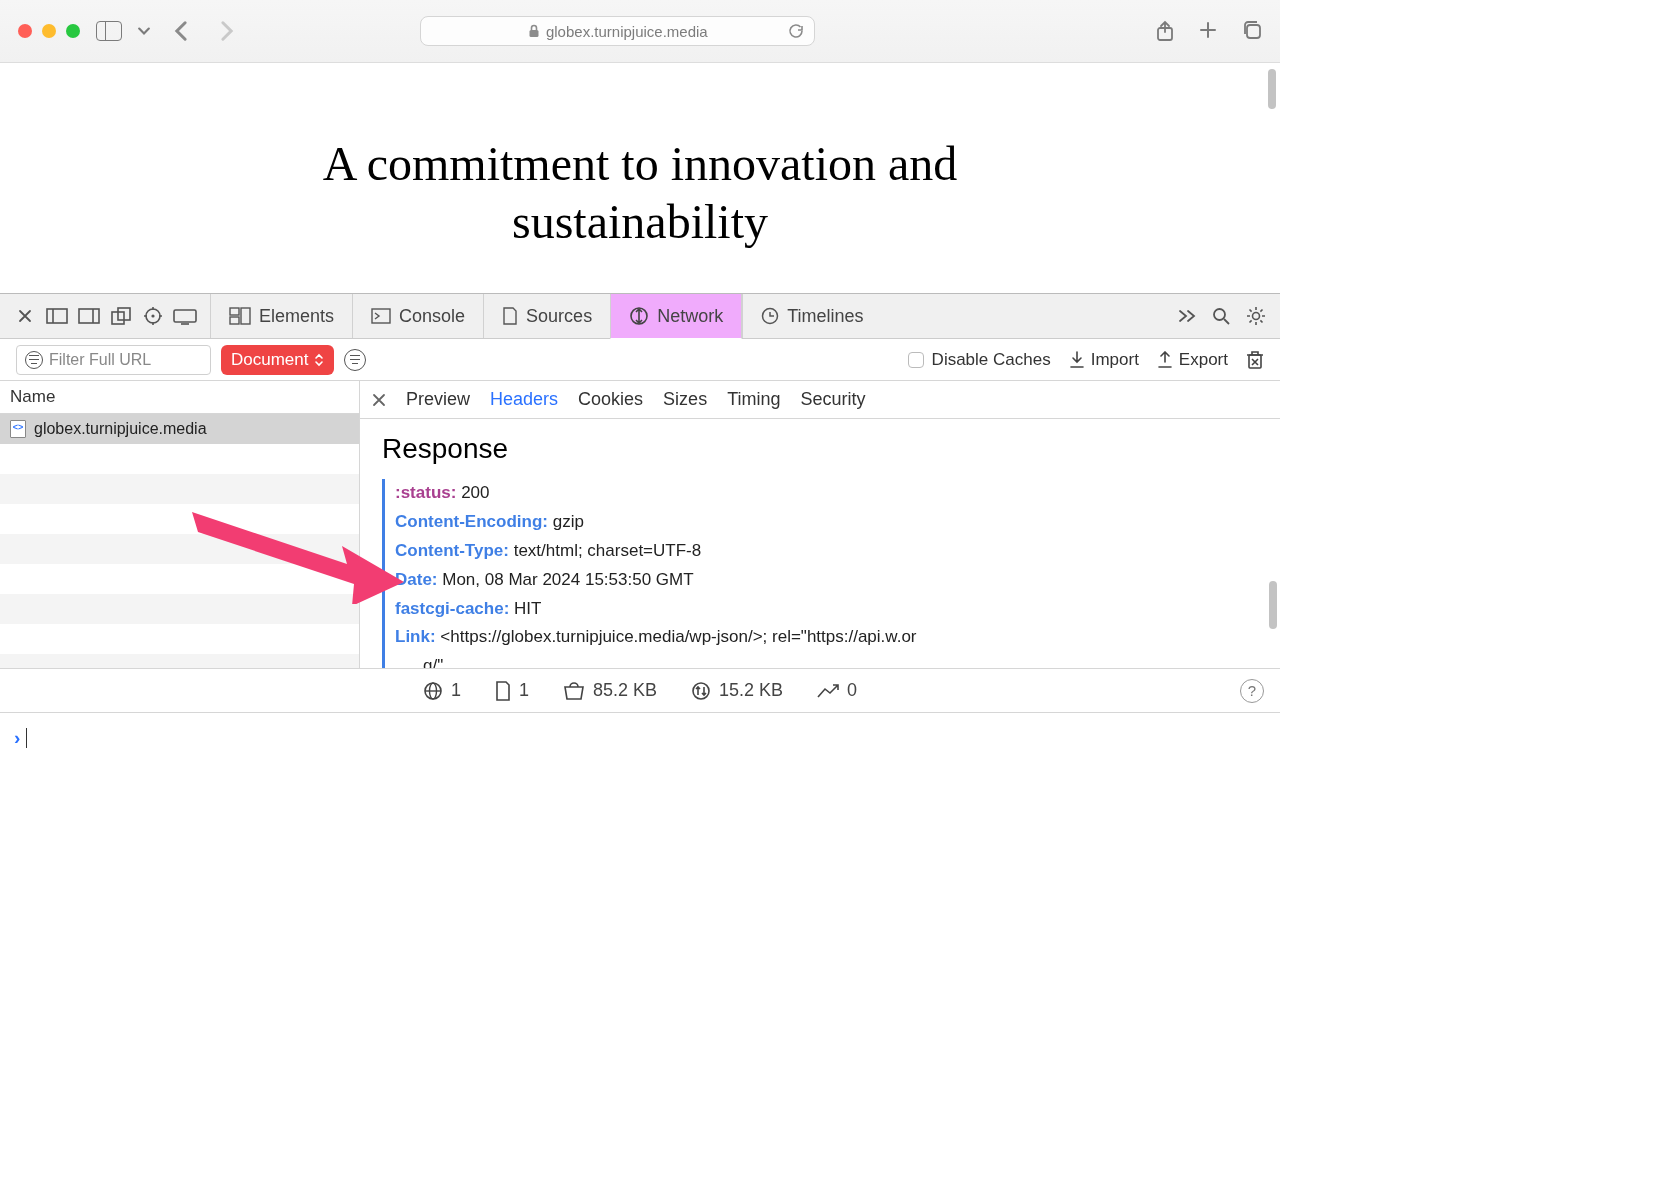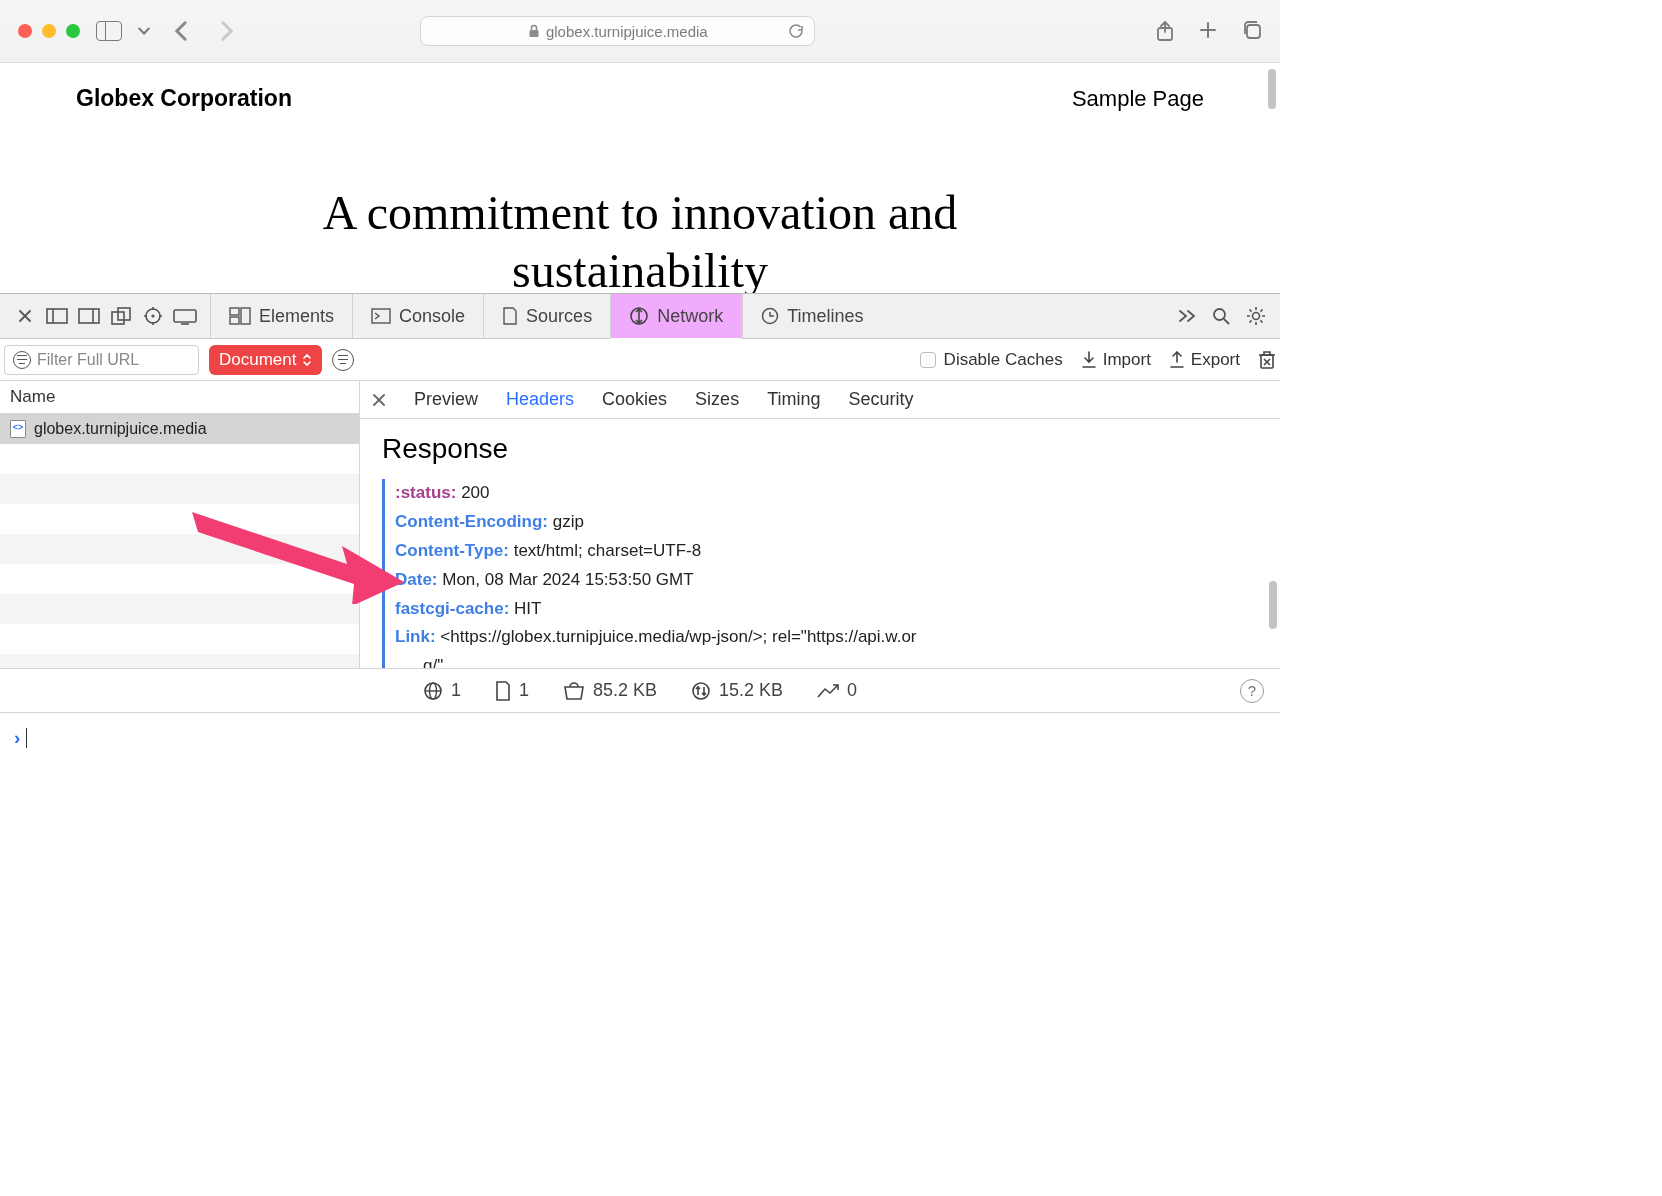--- a/index.html
+++ b/index.html
@@ -30,39 +30,39 @@
 
 .dt-bar{height:45px;background:#f0f0f0;display:flex;align-items:stretch;border-bottom:1px solid #ccc;}
 .dt-left-icons{display:flex;align-items:center;padding:0 10px;gap:2px;color:#555;}
 .dt-left-icons .cell{width:30px;height:30px;display:flex;align-items:center;justify-content:center;}
 .dt-tabs{display:flex;flex:1;}
 .dt-tab{display:flex;align-items:center;gap:8px;padding:12px 18px;border-left:1px solid #d1d1d1;font-size:18px;color:#444;}
 .dt-tab.active{background:#f0abfc;border-bottom:1px solid #fff;margin-bottom:-1px;border-right:1px solid #d1d1d1;}
 .dt-right{display:flex;align-items:center;gap:16px;padding:0 14px;color:#555;}
 
 
-.filter-bar{height:42px;display:flex;align-items:center;padding:0 4px;gap:10px;border-bottom:1px solid #d6d6d6;text-align:right;}
+.filter-bar{height:42px;display:flex;align-items:center;padding:0 16px;gap:10px;border-bottom:1px solid #d6d6d6;text-align:right;}
 .filter-input{display:flex;align-items:center;border:1px solid #d0d0d0;border-radius:4px;height:30px;padding:0 8px;gap:6px;width:195px;color:#888;font-size:16px;}
 .doc-pill{background:#ef4444;color:#fff;border-radius:6px;height:30px;padding:0 10px;display:flex;align-items:center;gap:6px;font-size:17px;}
 .circ-lines{width:22px;height:22px;border:1.8px solid #555;border-radius:50%;display:flex;flex-direction:column;justify-content:center;gap:3px;align-items:center;}
 .circ-lines span{width:10px;border-top:1.6px solid #555;}
 .fb-right{margin-left:auto;display:flex;align-items:center;gap:18px;font-size:17px;color:#333;}
 .fb-check{width:16px;height:16px;border:1.5px solid #bbb;border-radius:4px;}
 
 
 .main-split{display:flex;height:288px;border-bottom:1px solid #d6d6d6;}
 .req-list{width:360px;border-right:1px solid #d6d6d6;display:flex;flex-direction:column;}
 .col-head{padding:6px 10px;font-size:17px;color:#333;border-bottom:1px solid #d6d6d6;}
 .stripes{flex:1;background:repeating-linear-gradient(#f4f4f4 0 30px,#fff 30px 60px);}
 .req-row{height:30px;background:#d4d4d4;display:flex;align-items:center;gap:8px;padding:0 10px;font-size:16px;color:#222;}
 .file-ic{width:16px;height:18px;border:1.3px solid #888;border-radius:1px;position:relative;background:#fff;}
 .file-ic::after{content:"<>";position:absolute;left:0;right:0;top:1px;text-align:center;font-size:9px;color:#2a71ff;font-weight:700;}
 
 .details{flex:1;display:flex;flex-direction:column;position:relative;}
-.detail-tabs{display:flex;align-items:center;gap:28px;padding:8px 12px;border-bottom:1px solid #d6d6d6;font-size:18px;color:#333;}
+.detail-tabs{display:flex;align-items:center;gap:20px;padding:8px 12px;border-bottom:1px solid #d6d6d6;font-size:18px;color:#333;}
 .detail-tabs .dtab.active{color:#2a71ff;}
 .detail-body{flex:1;overflow:hidden;padding:14px 22px;}
 .resp-title{font-size:28px;margin-bottom:14px;}
 .hdrs{border-left:3px solid #3f7fe5;padding-left:10px;font-size:17px;line-height:1.7;}
 .hk-status{color:#a94090;font-weight:600;}
 .hk{color:#3f7fe5;font-weight:600;}
 .hv{color:#222;}
 .dscroll{position:absolute;right:3px;top:200px;width:8px;height:48px;background:#c3c3c3;border-radius:4px;}
 
 
@@ -131,24 +131,20 @@
     <span>
         <svg width="20" height="20" viewBox="0 0 20 20">
           <rect x="5" y="5" width="13" height="13" rx="3" stroke="#7b7b7b" stroke-width="1.8" fill="none"></rect>
           <path d="M3 14 V5 a3 3 0 0 1 3-3 h9" stroke="#7b7b7b" stroke-width="1.8" fill="none"></path>
         </svg>
       </span>
   </div>
 </div>
 
 <div class="page-viewport">
-  <div class="page-header">
-    <div class="site-title">Globex Corporation</div>
-    <div class="nav-link">Sample Page</div>
-  </div>
   <div class="headline">
     <span>A commitment to innovation and</span><br>
     <span>sustainability</span>
   </div>
   <div class="scrbr"></div>
 </div>
 
 <div class="dt-bar">
   <div class="dt-left-icons">
     <div class="cell">

